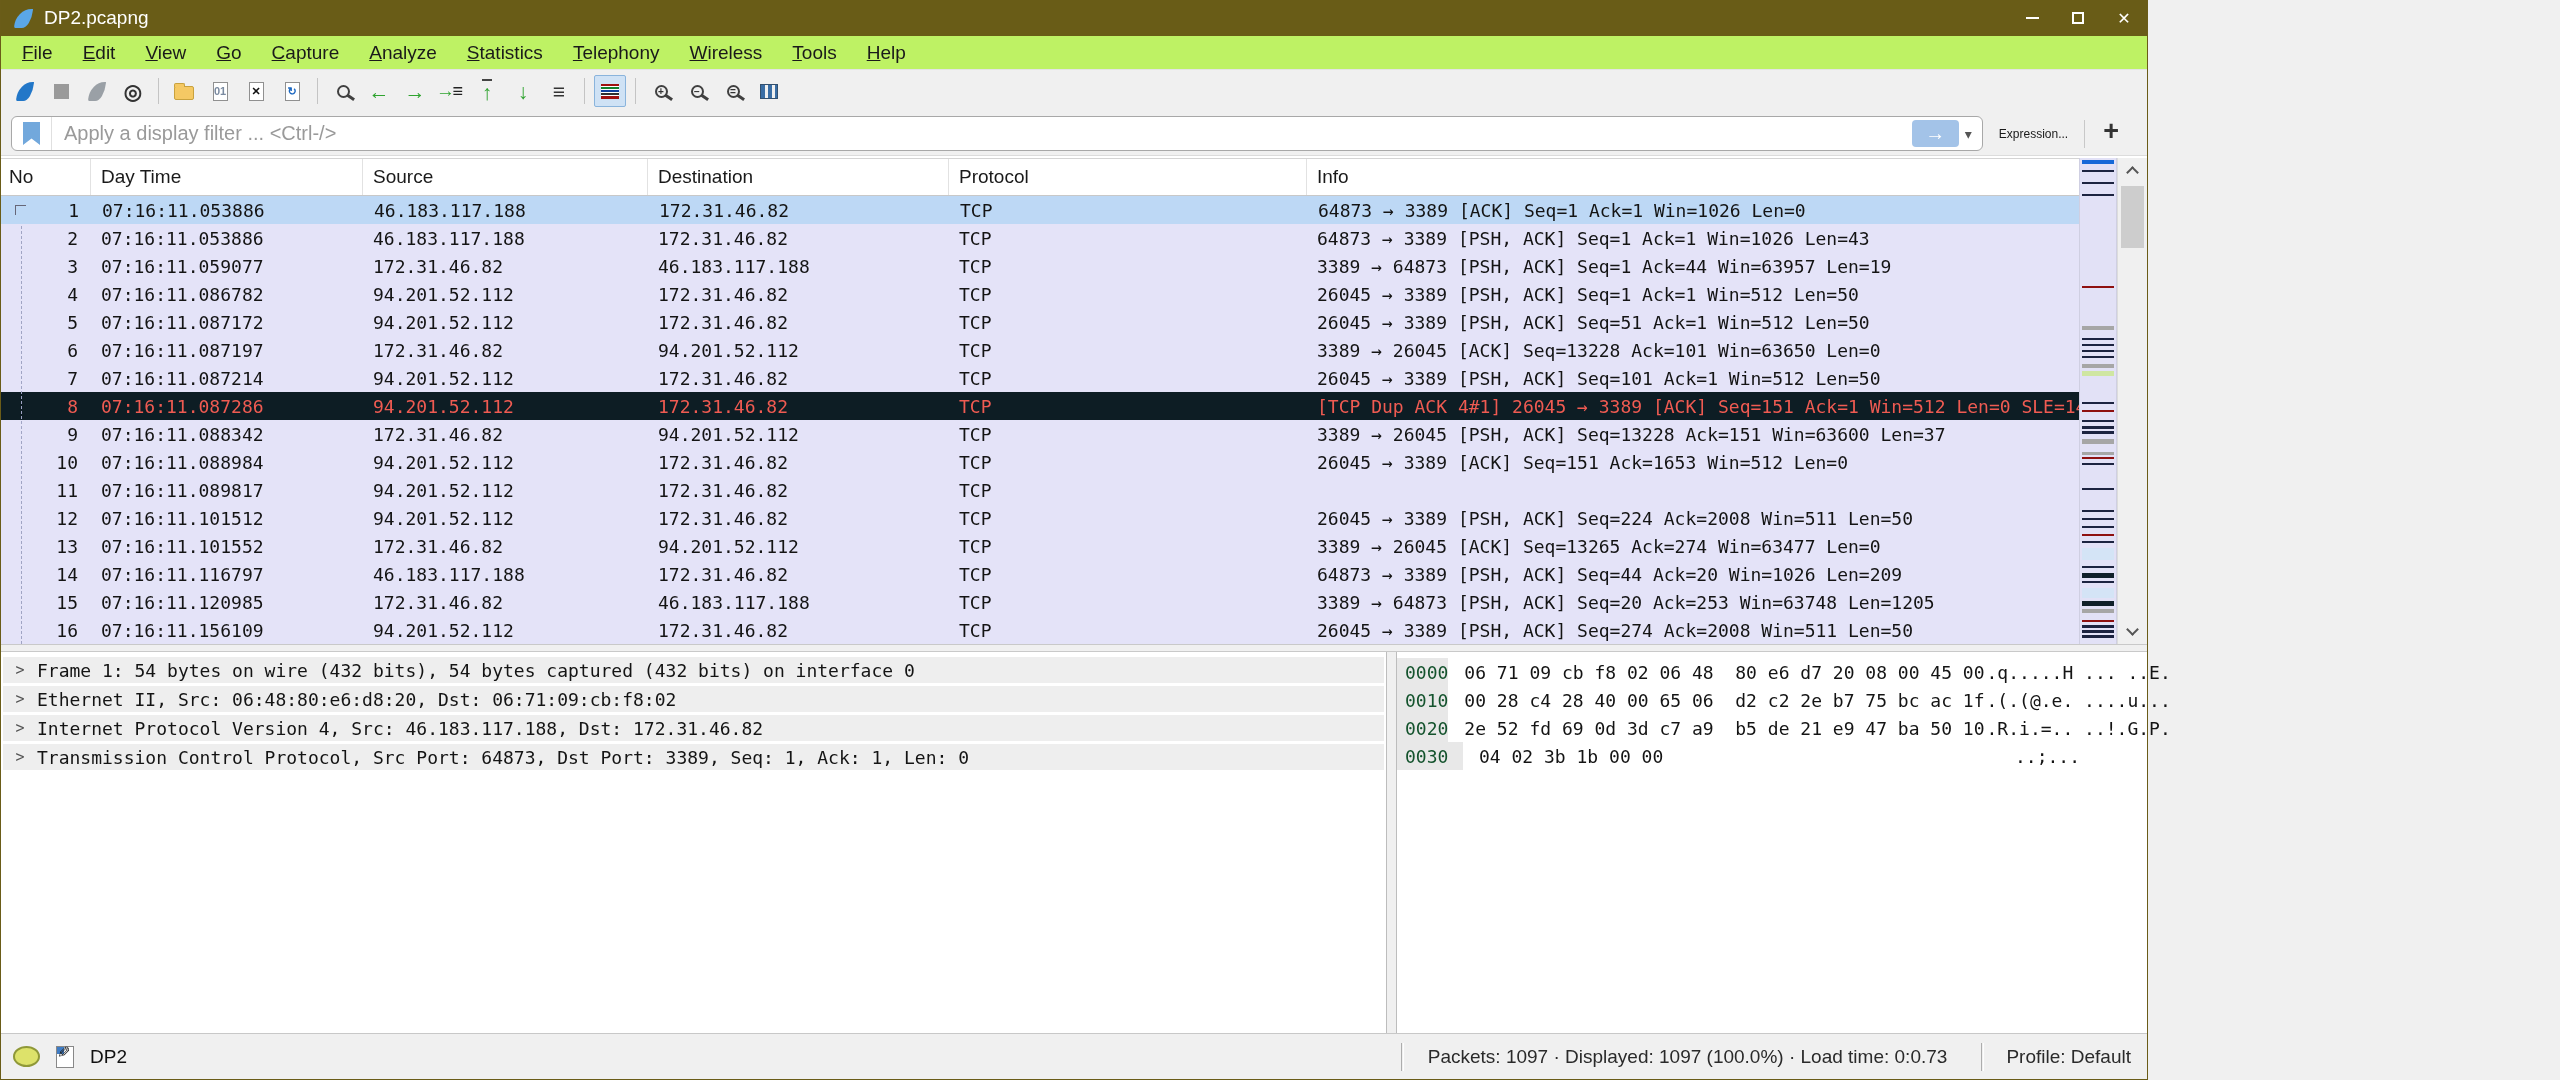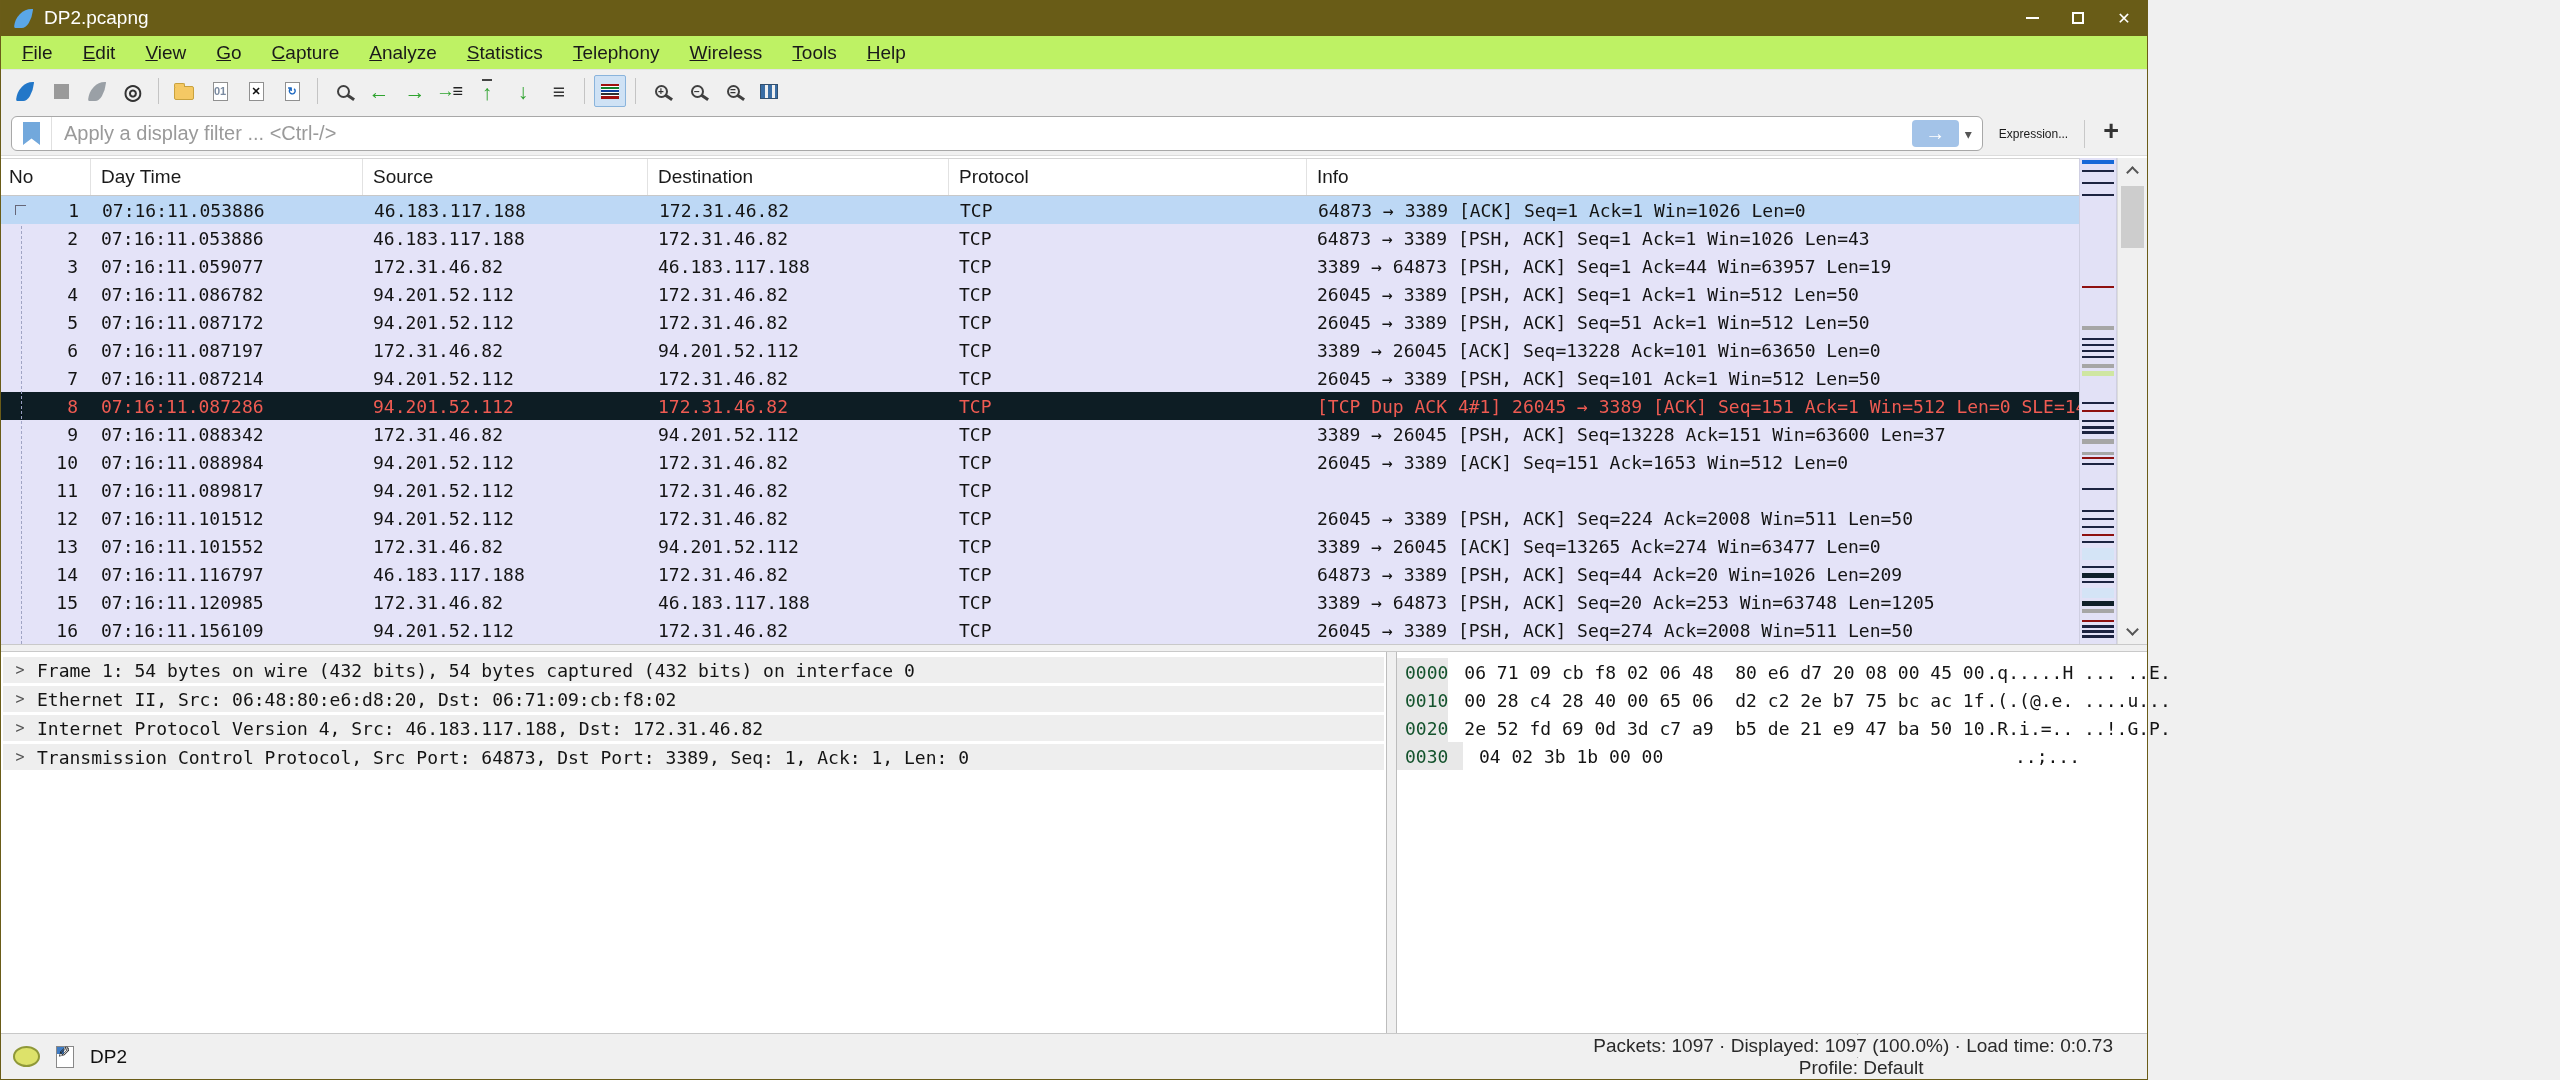--- a/index.html
+++ b/index.html
@@ -122,21 +122,21 @@
   .hascii { padding-left:2px; }
 
   
   .statusbar { position:absolute; bottom:0; left:0; right:0; height:46px; background:#f0f0f0;
                border-top:1px solid #c8c8c8; display:flex; align-items:center; font-size:19px; color:#2a2a2a; }
   .expert { width:27px; height:21px; background:#dde26a; border:2px solid #8f9838; border-radius:50%; margin-left:12px; }
   .cmt { width:18px; height:22px; background:#fff; border:1px solid #888; position:relative; margin-left:16px; }
   .cmt::before { content:""; position:absolute; left:0; top:0; width:7px; height:7px; background:#3f7cc4; }
   .cmt .pencil { position:absolute; left:0px; top:-4px; font-size:16px; color:#222; transform:scaleX(-1); }
   .sbfile { margin-left:16px; color:#111; }
-  .sb-right { margin-left:auto; display:flex; align-items:center; height:100%;flex-direction:column; }
+  .sb-right { margin-left:auto; display:flex; align-items:center; height:100%; }
   .ssep { width:1px; height:28px; background:#adadad; box-shadow:2px 0 0 #fdfdfd; }
   .sbstats { padding:0 34px 0 26px; }
   .sbprofile { padding:0 16px 0 24px; }
 </style>
 </head>
 <body>
 
 <div class="app">
 
   <div class="titlebar">

